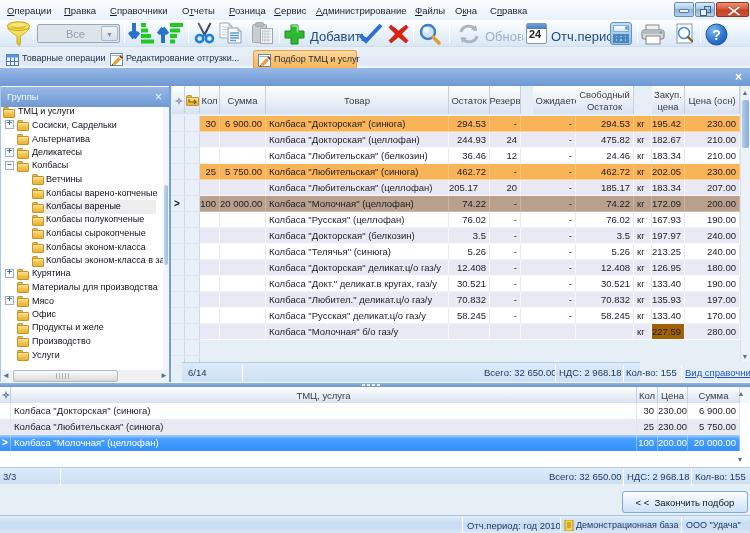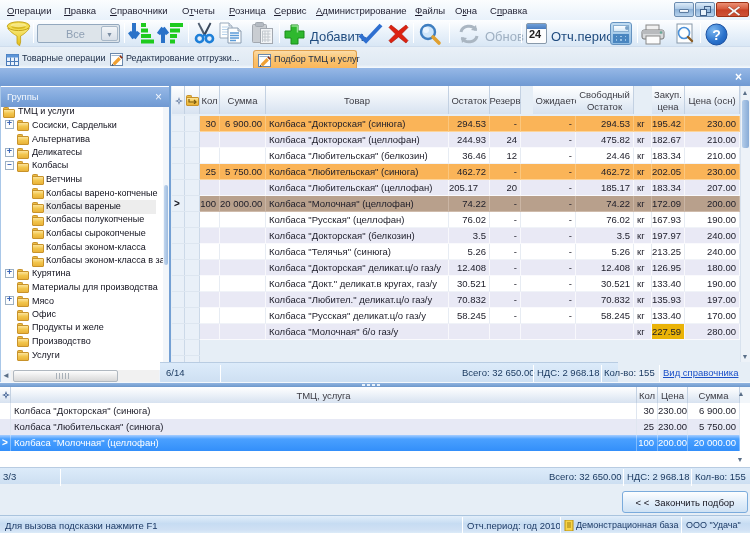--- a/index.html
+++ b/index.html
@@ -498,27 +498,27 @@
 <div class="cell" style="left:685px;top:308px;width:55px;background:#ffffff;border-right:1px solid #e7ecf3;border-bottom:1px solid #f0f3f8;text-align:right;padding-right:3px;color:#1c1c28">170.00</div>
 <div class="abs" style="left:172px;top:339px;width:28px;height:1px;background:#dde6f0"></div>
 <div class="cell" style="left:200px;top:324px;width:20px;background:#e9e9f5;border-right:1px solid #f8f8fc;border-bottom:1px solid #fafafd;text-align:right;padding-right:3px;color:#1c1c28"></div>
 <div class="cell" style="left:220px;top:324px;width:46px;background:#e9e9f5;border-right:1px solid #f8f8fc;border-bottom:1px solid #fafafd;text-align:right;padding-right:3px;color:#1c1c28"></div>
 <div class="cell" style="left:266px;top:324px;width:183px;background:#e9e9f5;border-right:1px solid #f8f8fc;border-bottom:1px solid #fafafd;text-align:left;padding-left:3px;color:#1c1c28">Колбаса "Молочная" б/о газ/у</div>
 <div class="cell" style="left:449px;top:324px;width:41px;background:#e9e9f5;border-right:1px solid #f8f8fc;border-bottom:1px solid #fafafd;text-align:right;padding-right:3px;color:#1c1c28"></div>
 <div class="cell" style="left:490px;top:324px;width:31px;background:#e9e9f5;border-right:1px solid #f8f8fc;border-bottom:1px solid #fafafd;text-align:right;padding-right:3px;color:#1c1c28"></div>
 <div class="cell" style="left:521px;top:324px;width:55px;background:#e9e9f5;border-right:1px solid #f8f8fc;border-bottom:1px solid #fafafd;text-align:right;padding-right:3px;color:#1c1c28"></div>
 <div class="cell" style="left:576px;top:324px;width:58px;background:#e9e9f5;border-right:1px solid #f8f8fc;border-bottom:1px solid #fafafd;text-align:right;padding-right:3px;color:#1c1c28"></div>
 <div class="cell" style="left:634px;top:324px;width:18px;background:#e9e9f5;border-right:1px solid #f8f8fc;border-bottom:1px solid #fafafd;text-align:left;padding-left:3px;color:#1c1c28">кг</div>
-<div class="cell" style="left:652px;top:324px;width:33px;background:#eab308;border-right:1px solid #f8f8fc;border-bottom:1px solid #fafafd;text-align:right;padding-right:3px;color:#1c1c28">227.59</div>
+<div class="cell" style="left:652px;top:324px;width:33px;background:#a16207;border-right:1px solid #f8f8fc;border-bottom:1px solid #fafafd;text-align:right;padding-right:3px;color:#1c1c28">227.59</div>
 <div class="cell" style="left:685px;top:324px;width:55px;background:#e9e9f5;border-right:1px solid #f8f8fc;border-bottom:1px solid #fafafd;text-align:right;padding-right:3px;color:#1c1c28">280.00</div>
 <div class="abs" style="left:740px;top:86px;width:10px;height:276px;background:#edf2f8;border-left:1px solid #d8e2ee"></div>
 <div class="abs" style="left:741px;top:88px;width:8px;height:10px;color:#5a6f88;font-size:7px;text-align:center;line-height:10px">▲</div>
 <div class="abs" style="left:742px;top:100px;width:7px;height:48px;background:linear-gradient(90deg,#b4cdea,#88abd6);border-radius:2px"></div>
 <div class="abs" style="left:741px;top:352px;width:8px;height:10px;color:#5a6f88;font-size:7px;text-align:center;line-height:10px">▼</div>
-<div class="abs" style="left:160px;top:362px;width:458px;height:21px;background:linear-gradient(#dcebfa,#cddff2);border-top:1px solid #b8cce2">
+<div class="abs" style="left:182px;top:362px;width:458px;height:21px;background:linear-gradient(#dcebfa,#cddff2);border-top:1px solid #b8cce2">
 <span class="stxt" style="left:6px;top:4px">6/14</span>
 <div class="ssep" style="left:60px;top:2px;height:17px"></div>
 <span class="stxt" style="left:302px;top:4px">Всего: 32 650.00</span>
 <div class="ssep" style="left:373px;top:2px;height:17px"></div>
 <span class="stxt" style="left:377px;top:4px">НДС: 2 968.18</span>
 <div class="ssep" style="left:441px;top:2px;height:17px"></div>
 <span class="stxt" style="left:444px;top:4px">Кол-во: 155</span>
 <div class="ssep" style="left:499px;top:2px;height:17px"></div>
 <span class="stxt" style="left:503px;top:4px;color:#1b50c8;text-decoration:underline">Вид справочника</span>
 </div>
@@ -562,21 +562,20 @@
 <span class="stxt" style="left:3px">3/3</span>
 <div class="ssep" style="left:60px"></div>
 <span class="stxt" style="left:549px">Всего: 32 650.00</span>
 <div class="ssep" style="left:623px"></div>
 <span class="stxt" style="left:627px">НДС: 2 968.18</span>
 <div class="ssep" style="left:691px"></div>
 <span class="stxt" style="left:695px">Кол-во: 155</span>
 </div>
 <div class="abs" style="left:622px;top:491px;width:126px;height:22px;border:1px solid #7aabdc;border-radius:3px;background:linear-gradient(#fdfeff,#e2eefa 50%,#cfe2f4);color:#14141e;font-size:9.5px;text-align:center;line-height:21px">&lt; &lt;&nbsp; Закончить подбор</div>
 <div class="abs" id="statusbar" style="left:0;top:515px;width:750px;height:18px;background:linear-gradient(#e2eefa,#c6dcf2 45%,#cfe0f4 80%,#dcebf8);border-top:1px solid #aac4de">
-  <span class="stxt" style="left:5px;top:4px;color:#1c3a66">Для вызова подсказки нажмите F1</span>
 <div class="ssep" style="left:462px;top:1px"></div>
 <span class="stxt" style="left:467px;top:4px;color:#1c3a66">Отч.период: год 2010</span>
 <div class="ssep" style="left:560px;top:1px"></div>
 <svg class="abs" style="left:564px;top:4px" width="10" height="11" viewBox="0 0 10 11">
       <rect x="1" y="0" width="8" height="11" fill="#f8d448" stroke="#b89010"></rect>
       <path d="M3 3 h4 M3 5 h4 M3 7 h4" stroke="#8a6a00" stroke-width="0.8"></path>
     </svg>
 <span class="stxt" style="left:576px;top:4px;color:#1c3a66;font-size:9px">Демонстрационная база</span>
 <div class="ssep" style="left:681px;top:1px"></div>
 <span class="stxt" style="left:686px;top:4px;color:#1c3a66;font-size:9px">ООО "Удача"</span>

